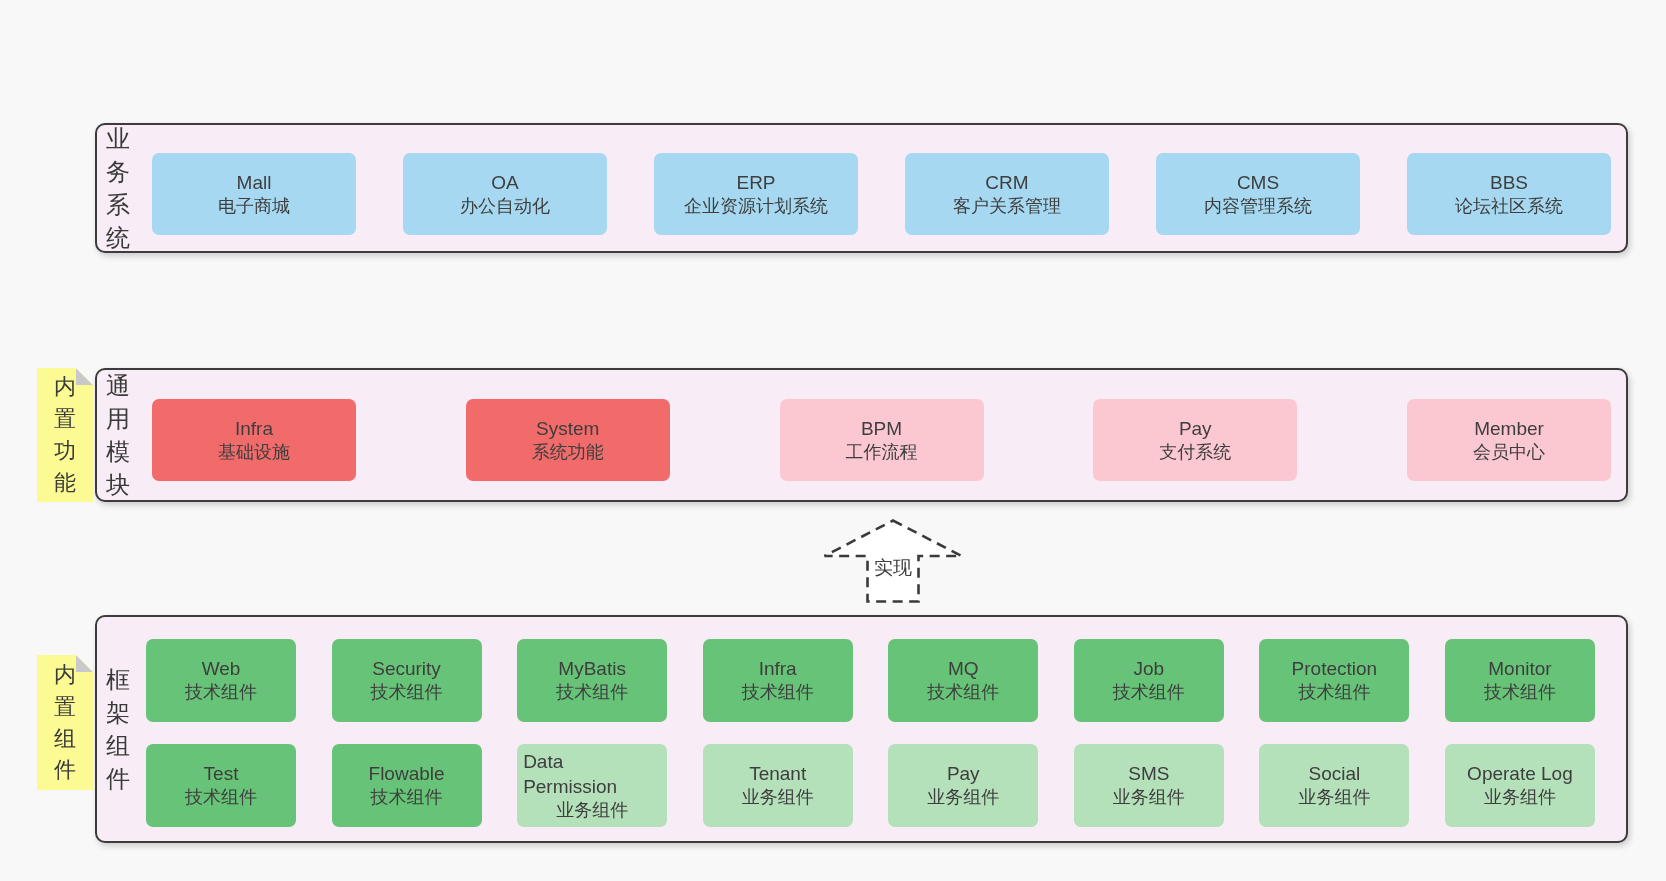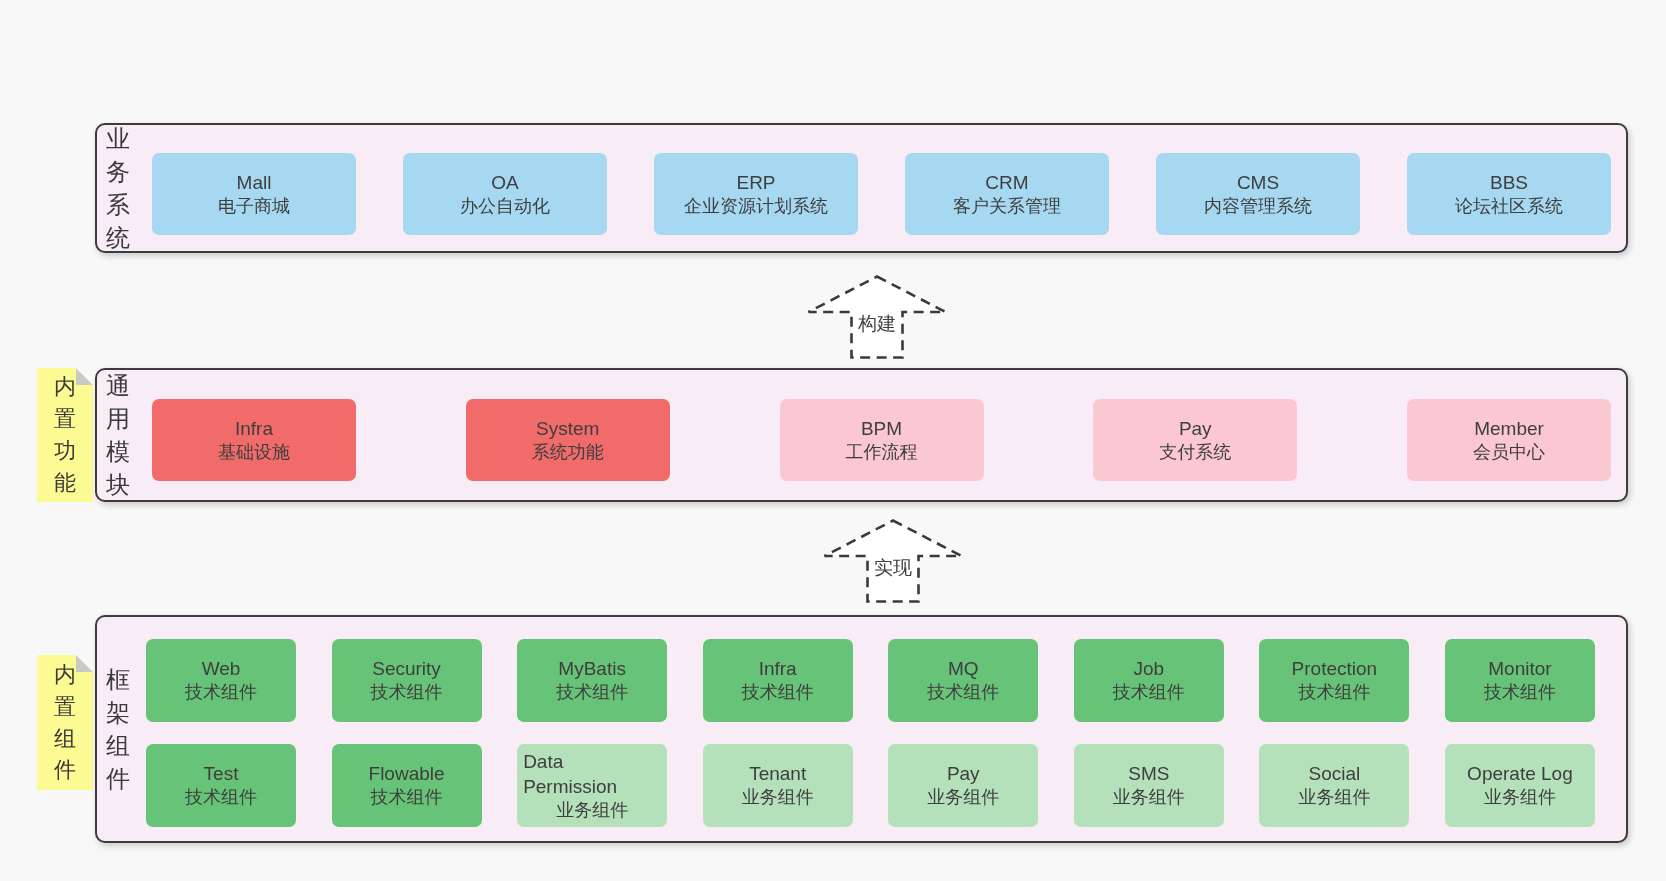--- a/index.html
+++ b/index.html
@@ -120,26 +120,20 @@
         <div class="en">CMS</div>
         <div class="cn">内容管理系统</div>
       </div>
       <div class="box blue">
         <div class="en">BBS</div>
         <div class="cn">论坛社区系统</div>
       </div>
     </div>
   </div>
 
-  <div class="arrow" id="arrow-build">
-    <svg width="140" height="84" viewBox="0 0 140 84">
-      <polygon points="70,1.5 138.5,37 95.5,37 95.5,82.5 44.5,82.5 44.5,37 1.5,37" fill="#ffffff" stroke="#3a3a3a" stroke-width="2.6" stroke-dasharray="10 6.5"></polygon>
-    </svg>
-    <span class="arrow-label">构建</span>
-  </div>
 
   <div class="sticky" id="sticky-features">
     <div class="fold"></div>
     <div class="stext">内置功能</div>
   </div>
 
   <div class="panel" id="panel-modules">
     <div class="vlabel">通用模块</div>
     <div class="row row6">
       <div class="box red">

